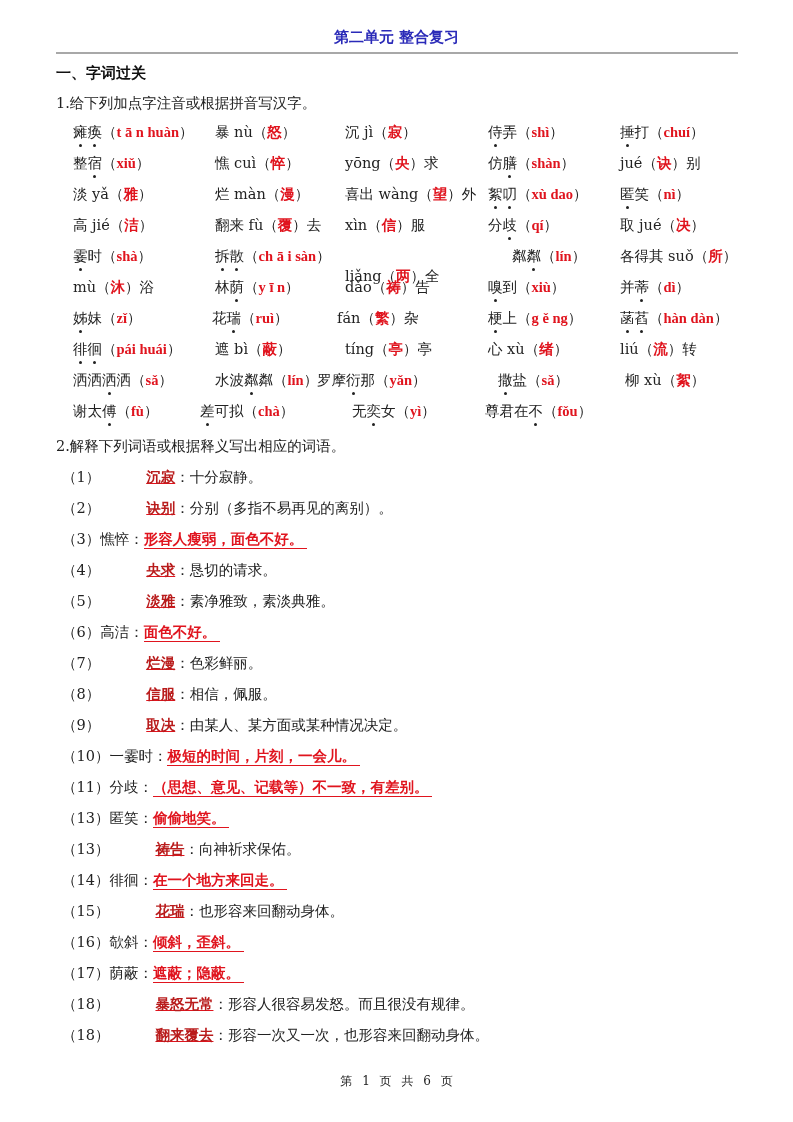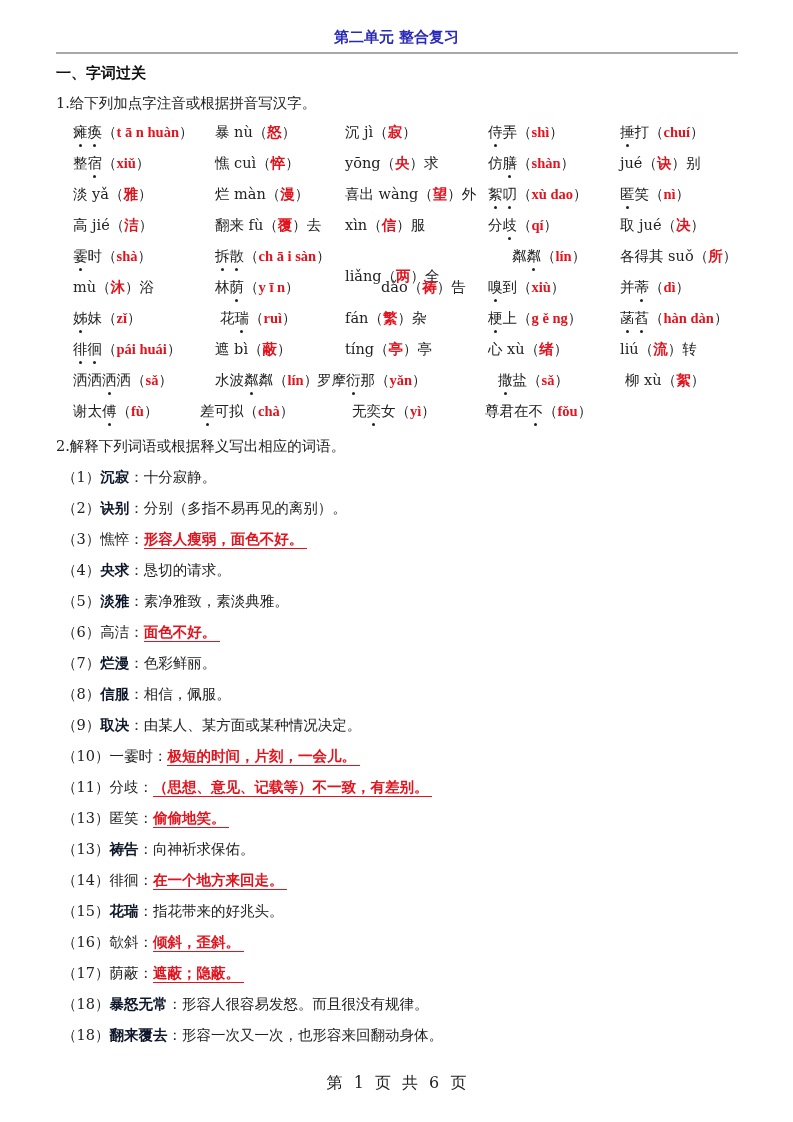--- a/index.html
+++ b/index.html
@@ -26,24 +26,24 @@
   }
   .grid-row { position: absolute; left: 0; width: 793px; height: 24px; font-size: 14.5px; }
   .cell { position: absolute; white-space: nowrap; }
   .dotted { position: relative; display: inline-block; }
   .dotted::after {
     content: ""; position: absolute; left: 50%; bottom: -5px; width: 3px; height: 3px;
     margin-left: -1.5px; border-radius: 50%; background: #222;
   }
   .ans { color: #e0141e; font-weight: bold; font-family: "Liberation Serif", "DejaVu Serif", serif; }
   .def-row { position: absolute; left: 62px; font-size: 14.5px; white-space: nowrap; }
-  .term-ul { color: #0f172a; font-weight: bold; text-decoration-color: #e0141e; }
+  .term-ul { color: #b91c1c; font-weight: bold; text-decoration: underline; text-decoration-color: #e0141e; margin-left: 46px; }
   .ans-ul { color: #e0141e; font-weight: bold; border-bottom: 1.5px solid #e0141e; padding-bottom: 1px; padding-right: 4px; }
   .footer {
-    position: absolute; top: 1073px; left: 0; width: 793px; text-align: center; font-size: 16px; color: #222;
+    position: absolute; top: 1073px; left: 0; width: 793px; text-align: center; font-size: 12px; color: #222;
     word-spacing: 6px;
   }
 </style>
 </head>
 <body>
 
 <div class="header-title">第二单元  整合复习</div>
 <div class="header-rule"></div>
 
 <div class="section-title">一、字词过关</div>
@@ -81,28 +81,28 @@
     <div class="grid-row" style="top: 247px;">
       <span class="cell" style="left: 73px;"><span class="dotted">霎</span><span>时</span><span>（</span><span class="ans">shà</span><span>）</span></span>
       <span class="cell" style="left: 215px;"><span class="dotted">拆</span><span class="dotted">散</span><span>（</span><span class="ans">ch ā i sàn</span><span>）</span></span>
       <span class="cell" style="left: 345px; margin-top: 20px;"><span>l</span><span>i</span><span>ǎ</span><span>n</span><span>g</span><span>（</span><span class="ans">两</span><span>）</span><span>全</span></span>
       <span class="cell" style="left: 488px; margin-left: 24px;"><span>粼</span><span class="dotted">粼</span><span>（</span><span class="ans">lín</span><span>）</span></span>
       <span class="cell" style="left: 620px;"><span>各</span><span>得</span><span>其</span><span> </span><span>s</span><span>u</span><span>ǒ</span><span>（</span><span class="ans">所</span><span>）</span></span>
     </div>
     <div class="grid-row" style="top: 278px;">
       <span class="cell" style="left: 73px;"><span>m</span><span>ù</span><span>（</span><span class="ans">沐</span><span>）</span><span>浴</span></span>
       <span class="cell" style="left: 215px;"><span>林</span><span class="dotted">荫</span><span>（</span><span class="ans">y ī n</span><span>）</span></span>
-      <span class="cell" style="left: 345px; margin-left: 36px;"><span>d</span><span>ǎ</span><span>o</span><span>（</span><span class="ans">祷</span><span>）</span><span>告</span></span>
+      <span class="cell" style="left: 345px;"><span>d</span><span>ǎ</span><span>o</span><span>（</span><span class="ans">祷</span><span>）</span><span>告</span></span>
       <span class="cell" style="left: 488px;"><span class="dotted">嗅</span><span>到</span><span>（</span><span class="ans">xiù</span><span>）</span></span>
       <span class="cell" style="left: 620px;"><span>并</span><span class="dotted">蒂</span><span>（</span><span class="ans">dì</span><span>）</span></span>
     </div>
     <div class="grid-row" style="top: 309px;">
       <span class="cell" style="left: 73px;"><span class="dotted">姊</span><span>妹</span><span>（</span><span class="ans">zǐ</span><span>）</span></span>
-      <span class="cell" style="left: 220px;"><span>花</span><span class="dotted">瑞</span><span>（</span><span class="ans">ruì</span><span>）</span></span>
-      <span class="cell" style="left: 345px;"><span>f</span><span>á</span><span>n</span><span>（</span><span class="ans">繁</span><span>）</span><span>杂</span></span>
+      <span class="cell" style="left: 212px;"><span>花</span><span class="dotted">瑞</span><span>（</span><span class="ans">ruì</span><span>）</span></span>
+      <span class="cell" style="left: 337px;"><span>f</span><span>á</span><span>n</span><span>（</span><span class="ans">繁</span><span>）</span><span>杂</span></span>
       <span class="cell" style="left: 488px;"><span class="dotted">梗</span><span>上</span><span>（</span><span class="ans">g ě ng</span><span>）</span></span>
       <span class="cell" style="left: 620px;"><span class="dotted">菡</span><span class="dotted">萏</span><span>（</span><span class="ans">hàn dàn</span><span>）</span></span>
     </div>
     <div class="grid-row" style="top: 340px;">
       <span class="cell" style="left: 73px;"><span class="dotted">徘</span><span class="dotted">徊</span><span>（</span><span class="ans">pái huái</span><span>）</span></span>
       <span class="cell" style="left: 215px;"><span>遮</span><span> </span><span>b</span><span>ì</span><span>（</span><span class="ans">蔽</span><span>）</span></span>
       <span class="cell" style="left: 345px;"><span>t</span><span>í</span><span>n</span><span>g</span><span>（</span><span class="ans">亭</span><span>）</span><span>亭</span></span>
       <span class="cell" style="left: 488px;"><span>心</span><span> </span><span>x</span><span>ù</span><span>（</span><span class="ans">绪</span><span>）</span></span>
       <span class="cell" style="left: 620px;"><span>l</span><span>i</span><span>ú</span><span>（</span><span class="ans">流</span><span>）</span><span>转</span></span>
     </div>
@@ -130,20 +130,20 @@
     <div class="def-row" style="top: 592px;"><span>（5）</span><span class="term-ul">淡雅</span><span>：</span><span>素净雅致，素淡典雅。</span></div>
     <div class="def-row" style="top: 623px;"><span>（6）</span><span>高洁</span><span>：</span><span class="ans-ul">面色不好。</span></div>
     <div class="def-row" style="top: 654px;"><span>（7）</span><span class="term-ul">烂漫</span><span>：</span><span>色彩鲜丽。</span></div>
     <div class="def-row" style="top: 685px;"><span>（8）</span><span class="term-ul">信服</span><span>：</span><span>相信，佩服。</span></div>
     <div class="def-row" style="top: 716px;"><span>（9）</span><span class="term-ul">取决</span><span>：</span><span>由某人、某方面或某种情况决定。</span></div>
     <div class="def-row" style="top: 747px;"><span>（10）</span><span>一霎时</span><span>：</span><span class="ans-ul">极短的时间，片刻，一会儿。</span></div>
     <div class="def-row" style="top: 778px;"><span>（11）</span><span>分歧</span><span>：</span><span class="ans-ul">（思想、意见、记载等）不一致，有差别。</span></div>
     <div class="def-row" style="top: 809px;"><span>（13）</span><span>匿笑</span><span>：</span><span class="ans-ul">偷偷地笑。</span></div>
     <div class="def-row" style="top: 840px;"><span>（13）</span><span class="term-ul">祷告</span><span>：</span><span>向神祈求保佑。</span></div>
     <div class="def-row" style="top: 871px;"><span>（14）</span><span>徘徊</span><span>：</span><span class="ans-ul">在一个地方来回走。</span></div>
-    <div class="def-row" style="top: 902px;"><span>（15）</span><span class="term-ul">花瑞</span><span>：</span><span>指花带来的好兆头。</span></div>
+    <div class="def-row" style="top: 902px;"><span>（15）</span><span class="term-ul">花瑞</span><span>：</span><span>也形容来回翻动身体。</span></div>
     <div class="def-row" style="top: 933px;"><span>（16）</span><span>欹斜</span><span>：</span><span class="ans-ul">倾斜，歪斜。</span></div>
     <div class="def-row" style="top: 964px;"><span>（17）</span><span>荫蔽</span><span>：</span><span class="ans-ul">遮蔽；隐蔽。</span></div>
     <div class="def-row" style="top: 995px;"><span>（18）</span><span class="term-ul">暴怒无常</span><span>：</span><span>形容人很容易发怒。而且很没有规律。</span></div>
     <div class="def-row" style="top: 1026px;"><span>（18）</span><span class="term-ul">翻来覆去</span><span>：</span><span>形容一次又一次，也形容来回翻动身体。</span></div>
   </div>
 
 <div class="footer">第 1 页 共 6 页</div>
 
 </body></html>

